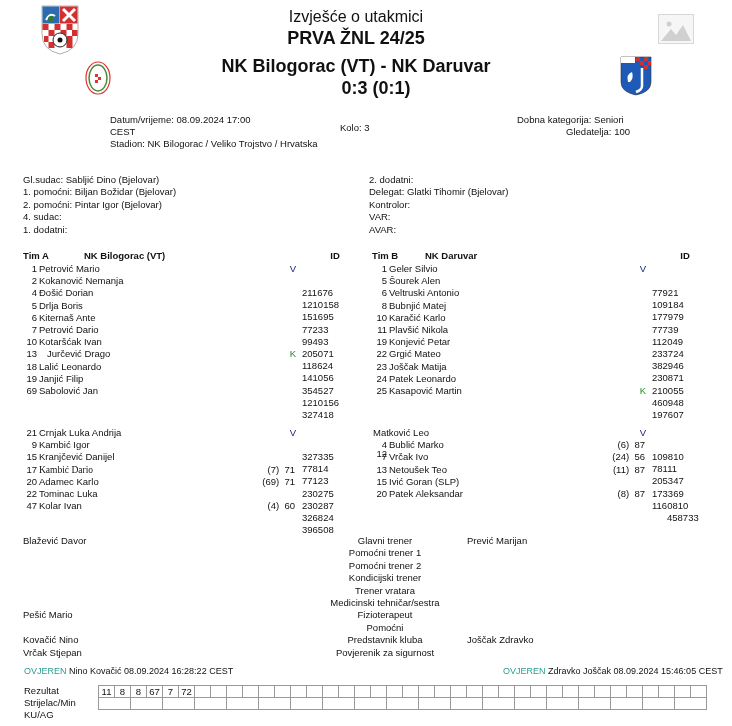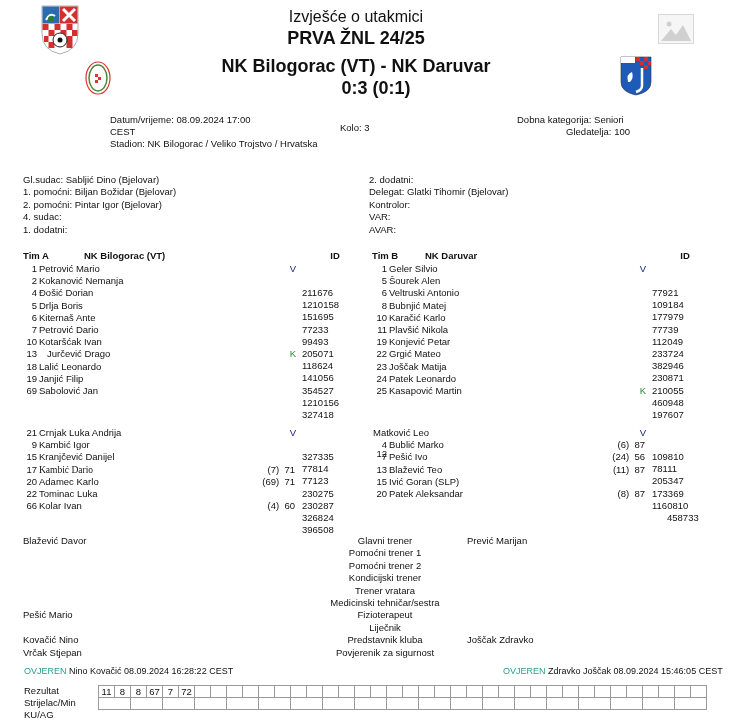--- a/index.html
+++ b/index.html
@@ -237,21 +237,21 @@
       <span class="pid" style="left: 287px;">230287</span>
     </div>
     <div class="row" style="left: 15px; top: 488px; width: 345px;">
       <span class="num" style="left: 0px;">22</span>
       <span class="pname" style="left: 24px;">Tominac Luka</span>
       <span class="mark" style="left: 273px; color: rgb(26, 35, 126);"></span>
       <span class="sub" style="left: 240px; white-space: pre;"></span>
       <span class="pid" style="left: 287px;">326824</span>
     </div>
     <div class="row" style="left: 15px; top: 500.2px; width: 345px;">
-      <span class="num" style="left: 0px;">66</span>
+      <span class="num" style="left: 0px;">47</span>
       <span class="pname" style="left: 24px;">Kolar Ivan</span>
       <span class="mark" style="left: 273px; color: rgb(26, 35, 126);"></span>
       <span class="sub" style="left: 240px; white-space: pre;">(4)  60</span>
       <span class="pid" style="left: 287px;">396508</span>
     </div>
     <div class="row" style="left: 365px; top: 263px; width: 345px;">
       <span class="num" style="left: 0px;">1</span>
       <span class="pname" style="left: 24px;">Geler Silvio</span>
       <span class="mark" style="left: 273px; color: rgb(26, 35, 126);">V</span>
       <span class="sub" style="left: 240px; white-space: pre;"></span>
@@ -336,28 +336,28 @@
     </div>
     <div class="row" style="left: 365px; top: 439.2px; width: 345px;">
       <span class="num" style="left: 0px;">4</span>
       <span class="pname" style="left: 24px;">Bublić Marko</span>
       <span class="mark" style="left: 273px; color: rgb(26, 35, 126);"></span>
       <span class="sub" style="left: 240px; white-space: pre;">(6)  87</span>
       <span class="pid" style="left: 287px;">78111</span>
     </div>
     <div class="row" style="left: 365px; top: 451.4px; width: 345px;">
       <span class="num" style="left: 0px;">7</span>
-      <span class="pname" style="left: 24px;">Pešić Ivo</span>
+      <span class="pname" style="left: 24px;">Vrčak Ivo</span>
       <span class="mark" style="left: 273px; color: rgb(26, 35, 126);"></span>
       <span class="sub" style="left: 240px; white-space: pre;">(24)  56</span>
       <span class="pid" style="left: 287px;">205347</span>
     </div>
     <div class="row" style="left: 365px; top: 463.6px; width: 345px;">
       <span class="num" style="left: 0px;">13</span>
-      <span class="pname" style="left: 24px;">Blažević Teo</span>
+      <span class="pname" style="left: 24px;">Netoušek Teo</span>
       <span class="mark" style="left: 273px; color: rgb(26, 35, 126);"></span>
       <span class="sub" style="left: 240px; white-space: pre;">(11)  87</span>
       <span class="pid" style="left: 287px;">173369</span>
     </div>
     <div class="row" style="left: 365px; top: 475.8px; width: 345px;">
       <span class="num" style="left: 0px;">15</span>
       <span class="pname" style="left: 24px;">Ivić Goran (SLP)</span>
       <span class="mark" style="left: 273px; color: rgb(26, 35, 126);"></span>
       <span class="sub" style="left: 240px; white-space: pre;"></span>
       <span class="pid" style="left: 287px;">1160810</span>
@@ -387,21 +387,21 @@
     <div class="abs staff" style="left: 23px; top: 584.6px;"></div>
     <div class="abs staff role" style="left: 300px; top: 584.6px;">Trener vratara</div>
     <div class="abs staff" style="left: 467px; top: 584.6px;"></div>
     <div class="abs staff" style="left: 23px; top: 597px;"></div>
     <div class="abs staff role" style="left: 300px; top: 597px;">Medicinski tehničar/sestra</div>
     <div class="abs staff" style="left: 467px; top: 597px;"></div>
     <div class="abs staff" style="left: 23px; top: 609.4px;">Pešić Mario</div>
     <div class="abs staff role" style="left: 300px; top: 609.4px;">Fizioterapeut</div>
     <div class="abs staff" style="left: 467px; top: 609.4px;"></div>
     <div class="abs staff" style="left: 23px; top: 621.8px;"></div>
-    <div class="abs staff role" style="left: 300px; top: 621.8px;">Liječnik</div>
+    <div class="abs staff role" style="left: 300px; top: 621.8px;">Pomoćni</div>
     <div class="abs staff" style="left: 467px; top: 621.8px;"></div>
     <div class="abs staff" style="left: 23px; top: 634.2px;">Kovačić Nino</div>
     <div class="abs staff role" style="left: 300px; top: 634.2px;">Predstavnik kluba</div>
     <div class="abs staff" style="left: 467px; top: 634.2px;">Joščak Zdravko</div>
     <div class="abs staff" style="left: 23px; top: 646.6px;">Vrčak Stjepan</div>
     <div class="abs staff role" style="left: 300px; top: 646.6px;">Povjerenik za sigurnost</div>
     <div class="abs staff" style="left: 467px; top: 646.6px;"></div>
   </div>
 
 <div class="abs ovj" style="left:24px;top:666px;">

